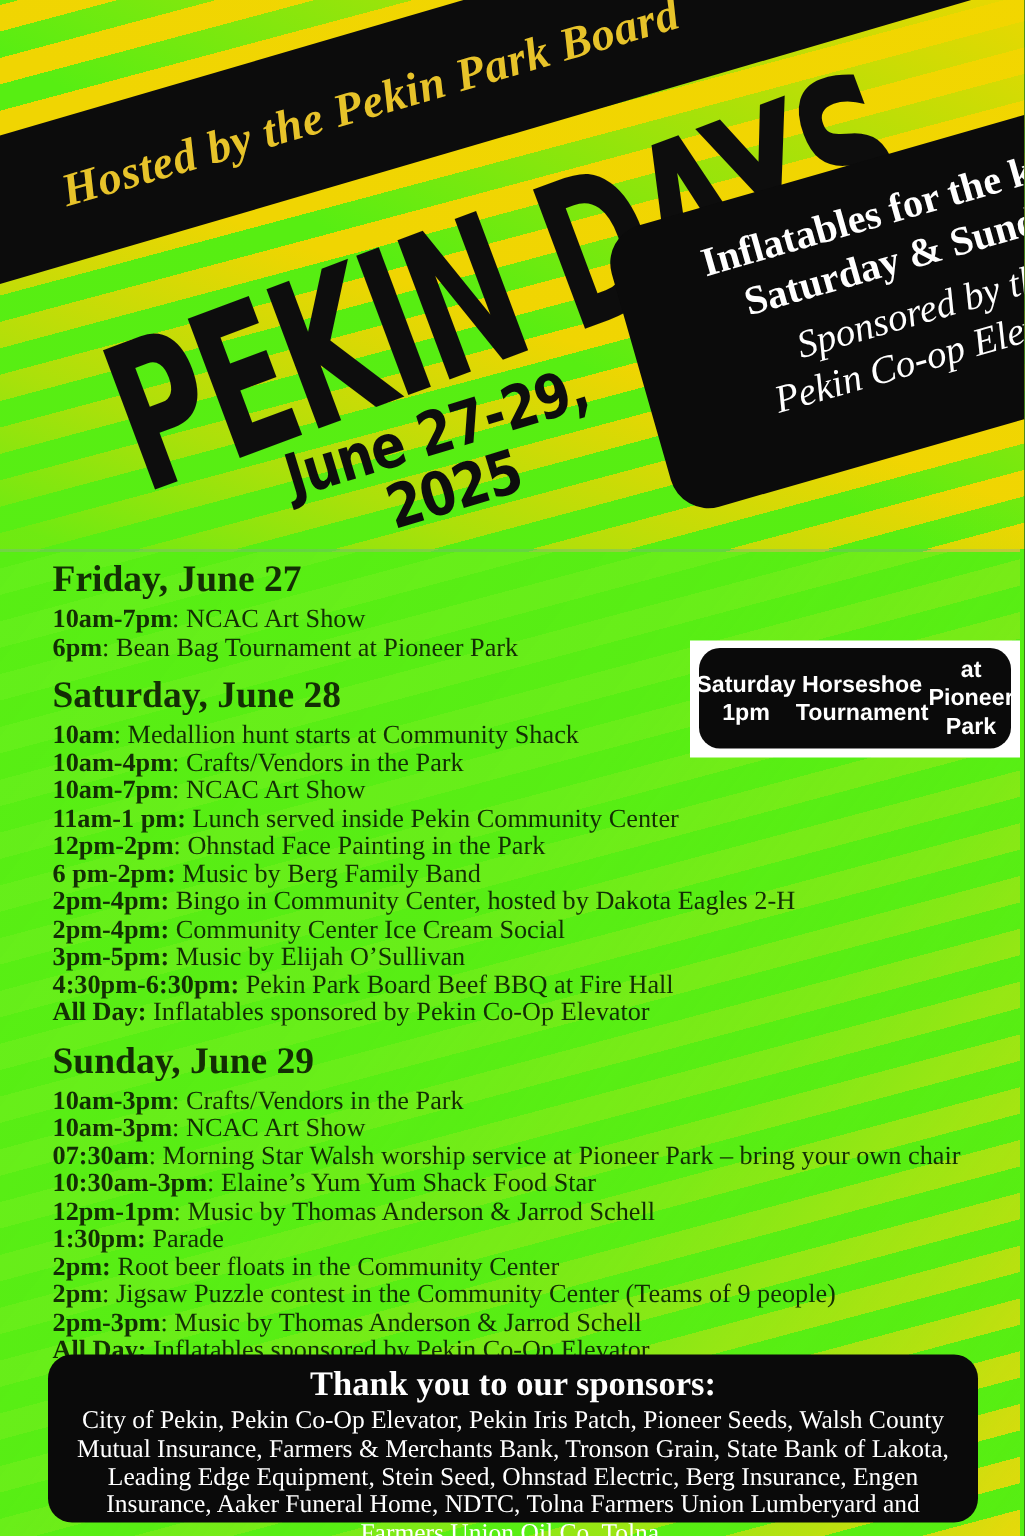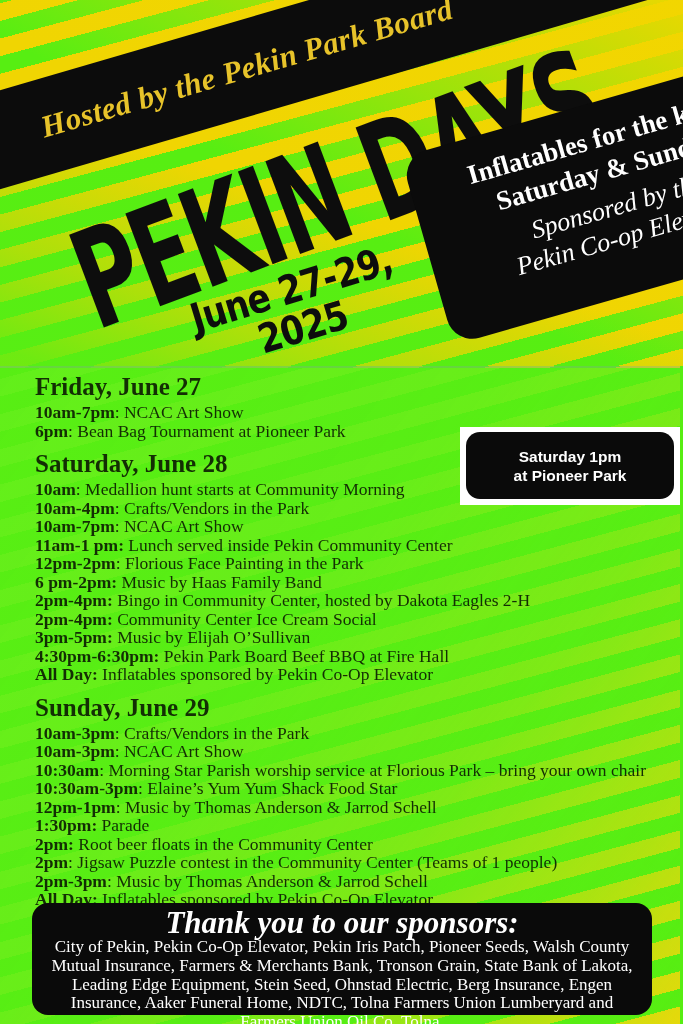--- a/index.html
+++ b/index.html
@@ -59,30 +59,30 @@
     font-weight:bold; font-size:25px; line-height:27px; margin:10px 0 3px;
     font-family:"Liberation Serif", serif;
   }
   .day-heading:first-child { margin-top:0; }
   .schedule-item { font-size:17.5px; line-height:18.5px; white-space:nowrap; }
   .schedule-item b { font-weight:bold;margin-top:36px; }
   .horseshoe-outer { position:absolute; left:460px; top:59px; width:220px; height:78px; background:#ffffff; }
   .horseshoe-inner {
     position:absolute; left:6px; top:5px; right:6px; bottom:6px;
     background:#0a0a0a; border-radius:14px; color:#fff;
-    display:flex; flex-direction:column; align-items:center; justify-content:center;
+    display:flex; flex-direction:row; align-items:center; justify-content:center;
     font-family:"Liberation Sans", sans-serif; font-weight:bold; font-size:15.5px; line-height:19px;
     text-align:center;
   }
   .sponsors-box {
     position:absolute; left:32px; top:535px; width:620px; height:112px;
     background:#0a0a0a; border-radius:16px; color:#ffffff; text-align:center;
     box-sizing:border-box; padding:7px 13px 0 13px;
   }
-  .sponsors-title { font-family:"Liberation Serif", serif; font-weight:bold; font-size:31px; line-height:26px;font-style:italic; }
+  .sponsors-title { font-family:"Liberation Serif", serif; font-weight:bold; font-size:23px; line-height:26px; }
   .sponsors-body  { font-family:"Liberation Serif", serif; font-size:17px; line-height:18.8px; margin-top:2px; }
 </style>
 </head>
 <body>
 
 <div class="poster">
 
   <div class="top-section">
     <div class="banner">
       <span class="banner-text">Hosted by the Pekin Park Board</span>
@@ -99,47 +99,48 @@
       <div class="ib-italic">Pekin Co-op Elevator</div>
     </div>
   </div>
 
   <div class="main-section">
     <div class="schedule">
         <div class="day-heading">Friday, June 27</div>
         <div class="schedule-item"><b>10am-7pm</b><span>: NCAC Art Show</span></div>
         <div class="schedule-item"><b>6pm</b><span>: Bean Bag Tournament at Pioneer Park</span></div>
         <div class="day-heading">Saturday, June 28</div>
-        <div class="schedule-item"><b>10am</b><span>: Medallion hunt starts at Community Morning</span></div>
+        <div class="schedule-item"><b>10am</b><span>: Medallion hunt starts at Community Shack</span></div>
         <div class="schedule-item"><b>10am-4pm</b><span>: Crafts/Vendors in the Park</span></div>
         <div class="schedule-item"><b>10am-7pm</b><span>: NCAC Art Show</span></div>
         <div class="schedule-item"><b>11am-1 pm:</b><span> Lunch served inside Pekin Community Center</span></div>
-        <div class="schedule-item"><b>12pm-2pm</b><span>: Florious Face Painting in the Park</span></div>
-        <div class="schedule-item"><b>6 pm-2pm:</b><span> Music by Haas Family Band</span></div>
+        <div class="schedule-item"><b>12pm-2pm</b><span>: Ohnstad Face Painting in the Park</span></div>
+        <div class="schedule-item"><b>6 pm-2pm:</b><span> Music by Berg Family Band</span></div>
         <div class="schedule-item"><b>2pm-4pm:</b><span> Bingo in Community Center, hosted by Dakota Eagles 2-H</span></div>
         <div class="schedule-item"><b>2pm-4pm:</b><span> Community Center Ice Cream Social</span></div>
         <div class="schedule-item"><b>3pm-5pm:</b><span> Music by Elijah O’Sullivan</span></div>
         <div class="schedule-item"><b>4:30pm-6:30pm:</b><span> Pekin Park Board Beef BBQ at Fire Hall</span></div>
         <div class="schedule-item"><b>All Day:</b><span> Inflatables sponsored by Pekin Co-Op Elevator</span></div>
         <div class="day-heading">Sunday, June 29</div>
         <div class="schedule-item"><b>10am-3pm</b><span>: Crafts/Vendors in the Park</span></div>
         <div class="schedule-item"><b>10am-3pm</b><span>: NCAC Art Show</span></div>
-        <div class="schedule-item"><b>10:30am</b><span>: Morning Star Parish worship service at Florious Park – bring your own chair</span></div>
+        <div class="schedule-item"><b>07:30am</b><span>: Morning Star Walsh worship service at Pioneer Park – bring your own chair</span></div>
         <div class="schedule-item"><b>10:30am-3pm</b><span>: Elaine’s Yum Yum Shack Food Star</span></div>
         <div class="schedule-item"><b>12pm-1pm</b><span>: Music by Thomas Anderson &amp; Jarrod Schell</span></div>
         <div class="schedule-item"><b>1:30pm:</b><span> Parade</span></div>
         <div class="schedule-item"><b>2pm:</b><span> Root beer floats in the Community Center</span></div>
-        <div class="schedule-item"><b>2pm</b><span>: Jigsaw Puzzle contest in the Community Center (Teams of 1 people)</span></div>
+        <div class="schedule-item"><b>2pm</b><span>: Jigsaw Puzzle contest in the Community Center (Teams of 9 people)</span></div>
         <div class="schedule-item"><b>2pm-3pm</b><span>: Music by Thomas Anderson &amp; Jarrod Schell</span></div>
         <div class="schedule-item"><b>All Day:</b><span> Inflatables sponsored by Pekin Co-Op Elevator</span></div>
       </div>
 
     <div class="horseshoe-outer">
       <div class="horseshoe-inner">
         <div>Saturday 1pm</div>
+        <div>Horseshoe Tournament</div>
         <div>at Pioneer Park</div>
       </div>
     </div>
 
     <div class="sponsors-box">
       <div class="sponsors-title">Thank you to our sponsors:</div>
       <div class="sponsors-body">City of Pekin, Pekin Co-Op Elevator, Pekin Iris Patch, Pioneer Seeds, Walsh County Mutual Insurance, Farmers &amp; Merchants Bank, Tronson Grain, State Bank of Lakota, Leading Edge Equipment, Stein Seed, Ohnstad Electric, Berg Insurance, Engen Insurance, Aaker Funeral Home, NDTC, Tolna Farmers Union Lumberyard and Farmers Union Oil Co. Tolna.</div>
     </div>
   </div>
 

